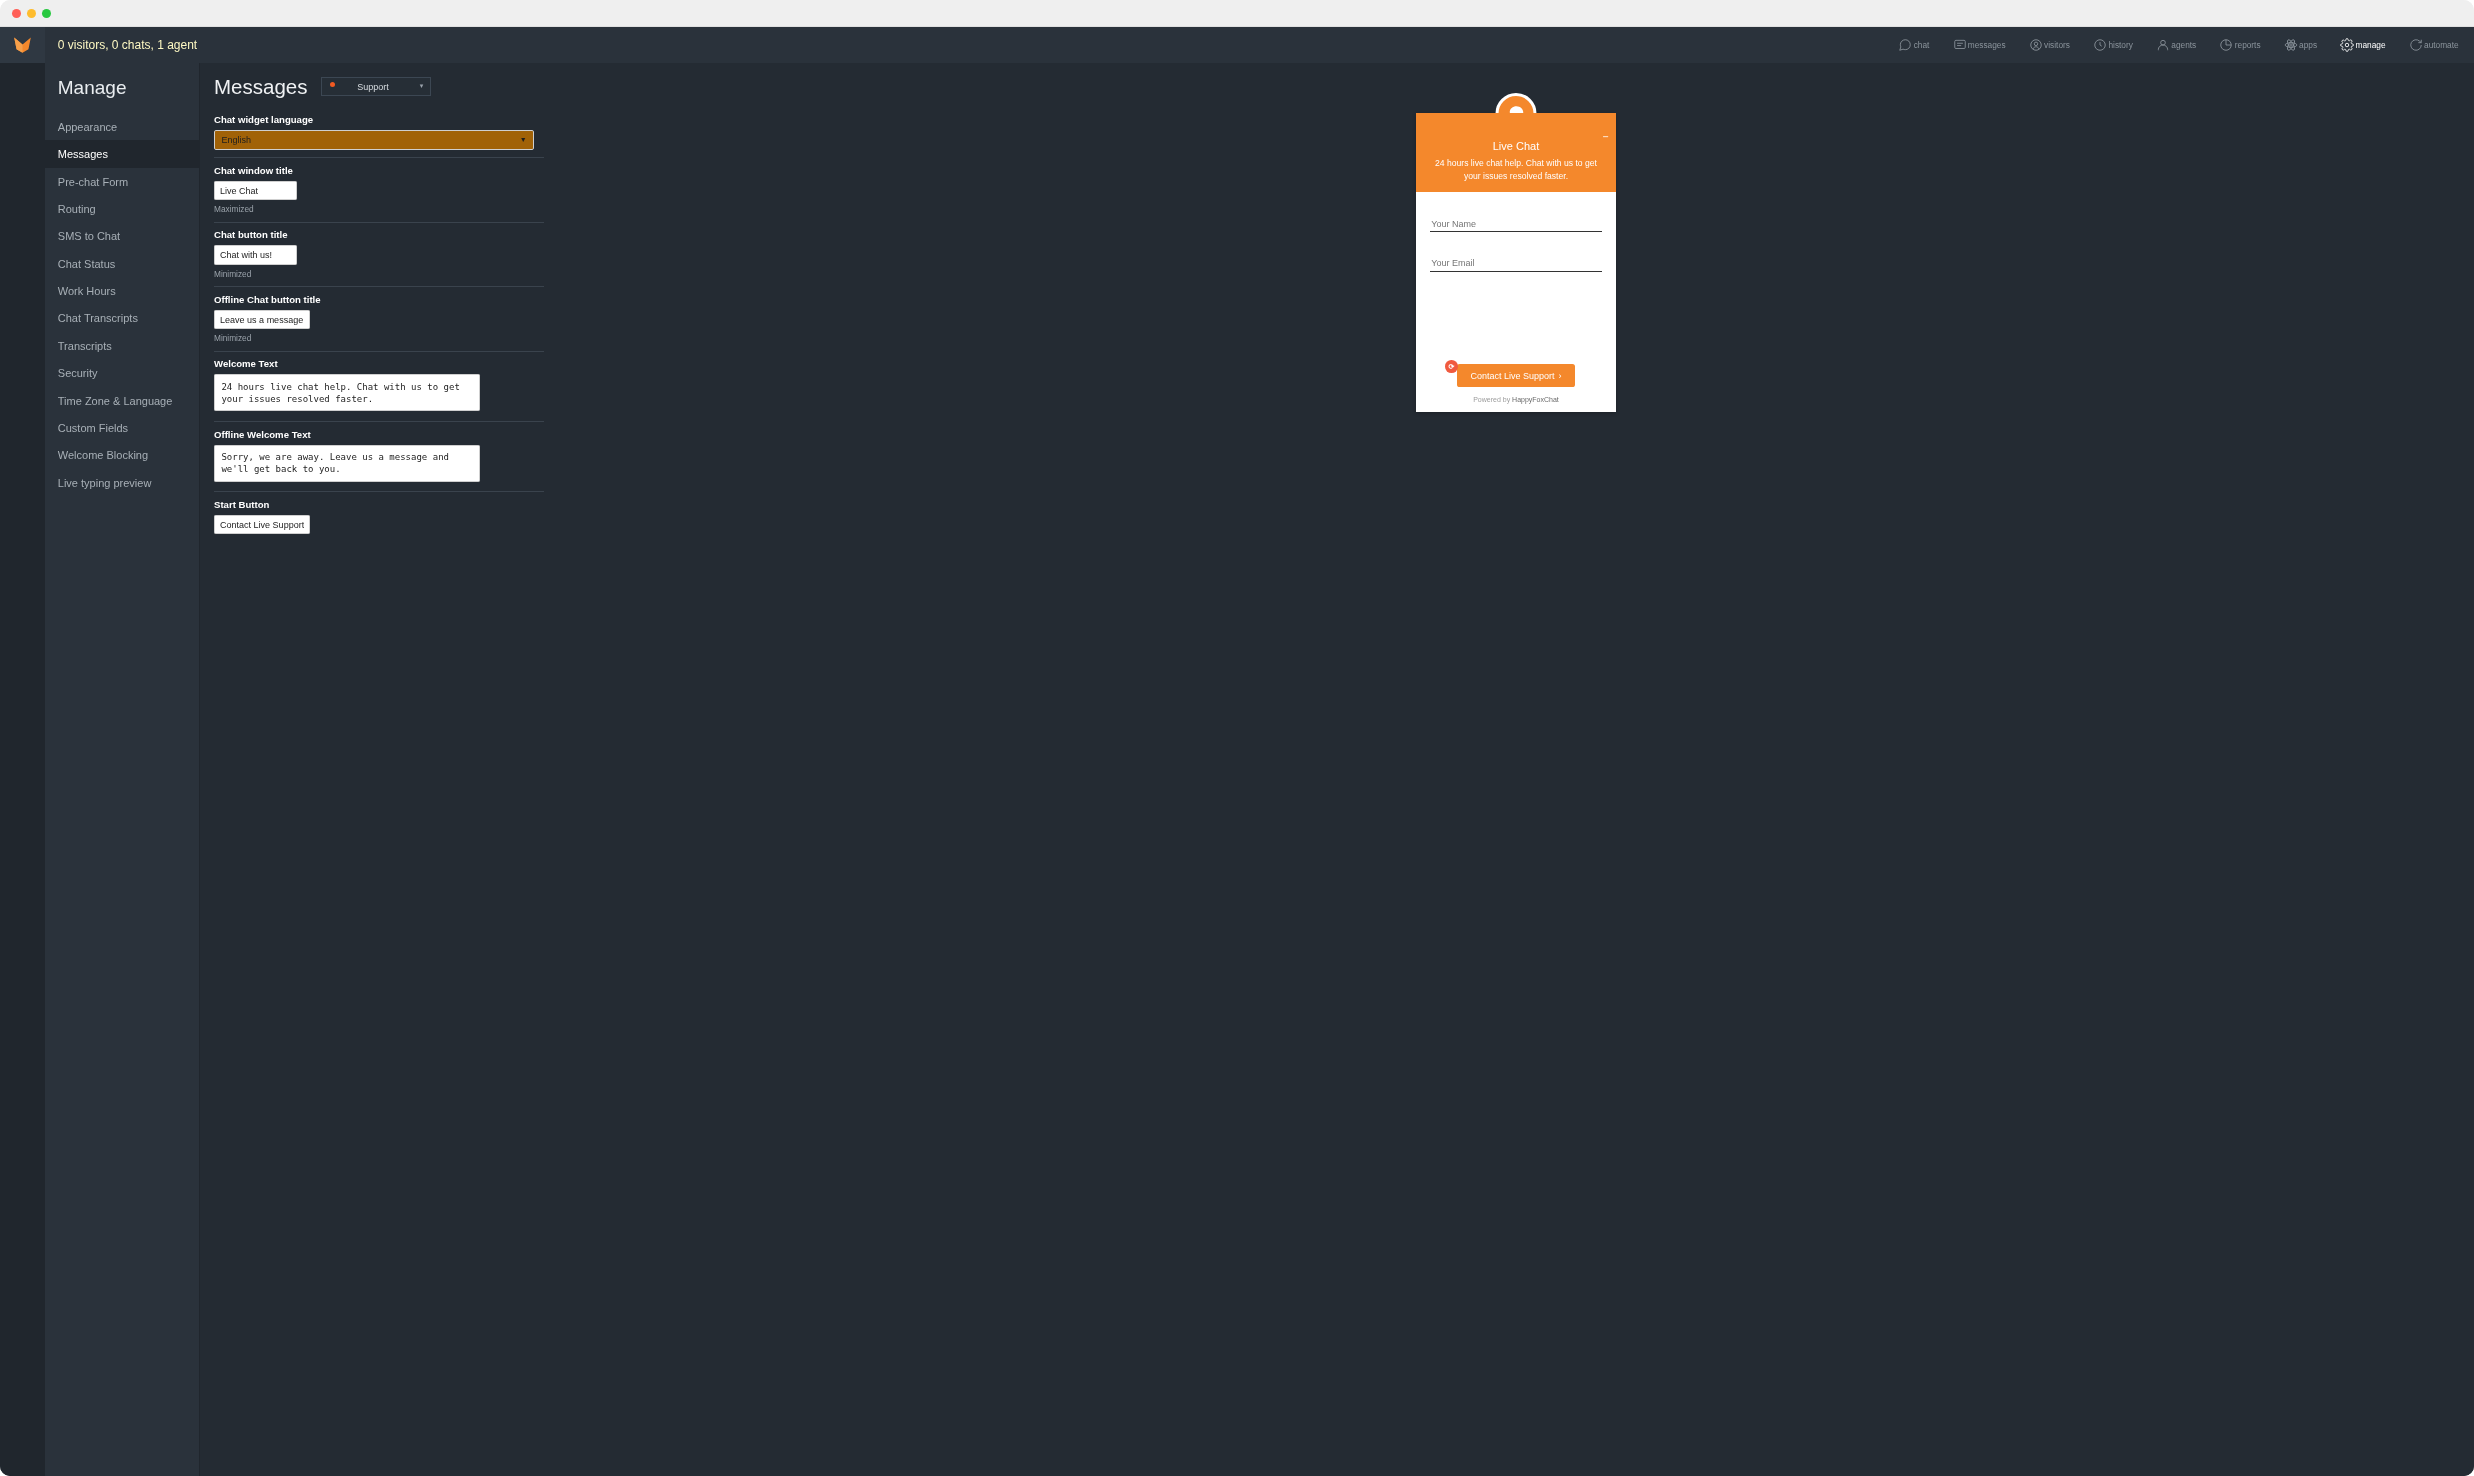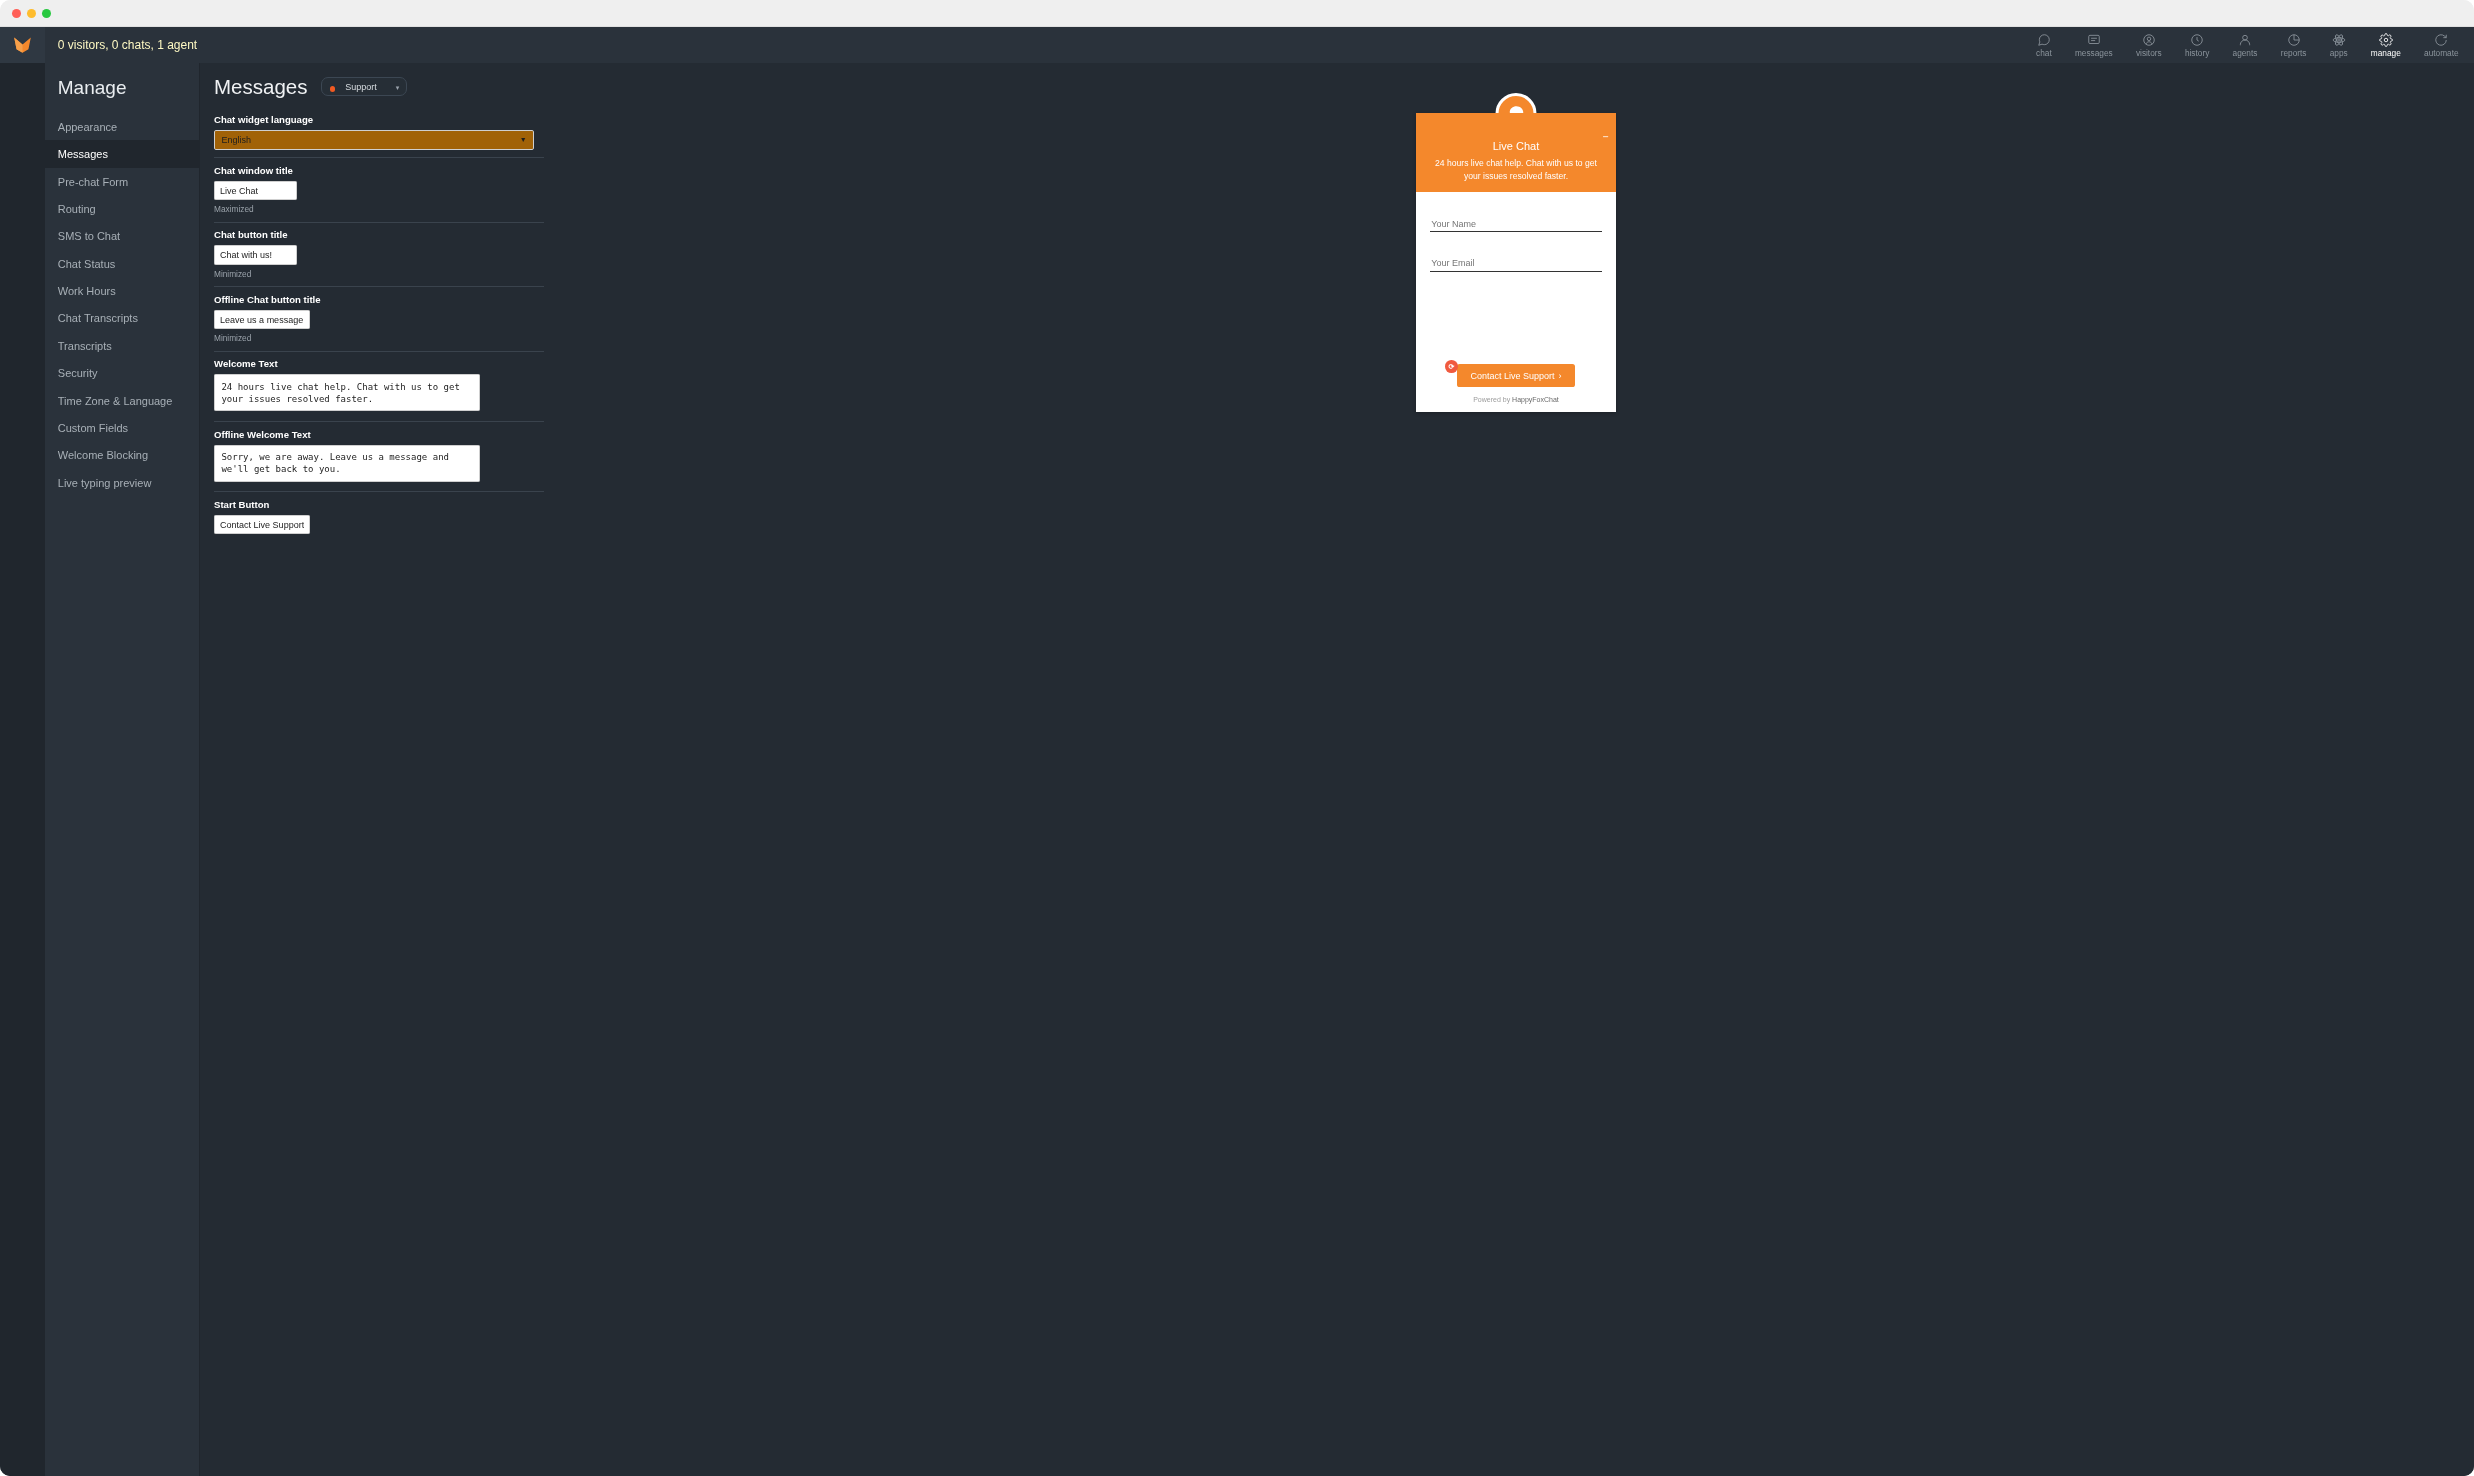--- a/index.html
+++ b/index.html
@@ -68,21 +68,21 @@
   .topnav {
     margin-left: auto;
     display: flex;
     align-items: stretch;
     height: 100%;
     gap: 18px;
     padding-right: 12.8px;
   }
   .topnav-item {
     display: flex;
-    flex-direction: column;
+    flex-direction: row;
     align-items: center;
     justify-content: center;
     gap: 1.3px;
     color: #8b949c;
     font-size: 8.3px;
     cursor: pointer;
     padding: 0 2.6px;
   }
   .topnav-item.active { color: #ffffff; }
   .topnav-item svg { width: 14px; height: 14px; fill: none; stroke: currentColor; stroke-width: 1.5; }
@@ -141,24 +141,24 @@
     gap: 14px;
     margin-bottom: 9px;
   }
   .page-title {
     font-size: 20.5px;
     font-weight: 300;
     color: #f0f2f4;
   }
   .profile-select {
     display: flex;
-    align-items: flex-end;
-    gap: 10px;
+    align-items: flex-start;
+    gap: 22px;
     border: 0.6px solid #3c4753;
-    border-radius: 7px;
+    border-radius: 0;
     padding: 3.2px 6.4px 3.2px 7.7px;
     font-size: 9px;
     color: #d8dde1;
     cursor: pointer;
     background: #262e36;
   }
   .dot-orange { width: 5.1px; height: 5.1px; border-radius: 50%; background: #f15a22; }
   .chev { font-size: 7px; color: #9aa2ab; margin-left: 9px; }
 
   .form-group {

